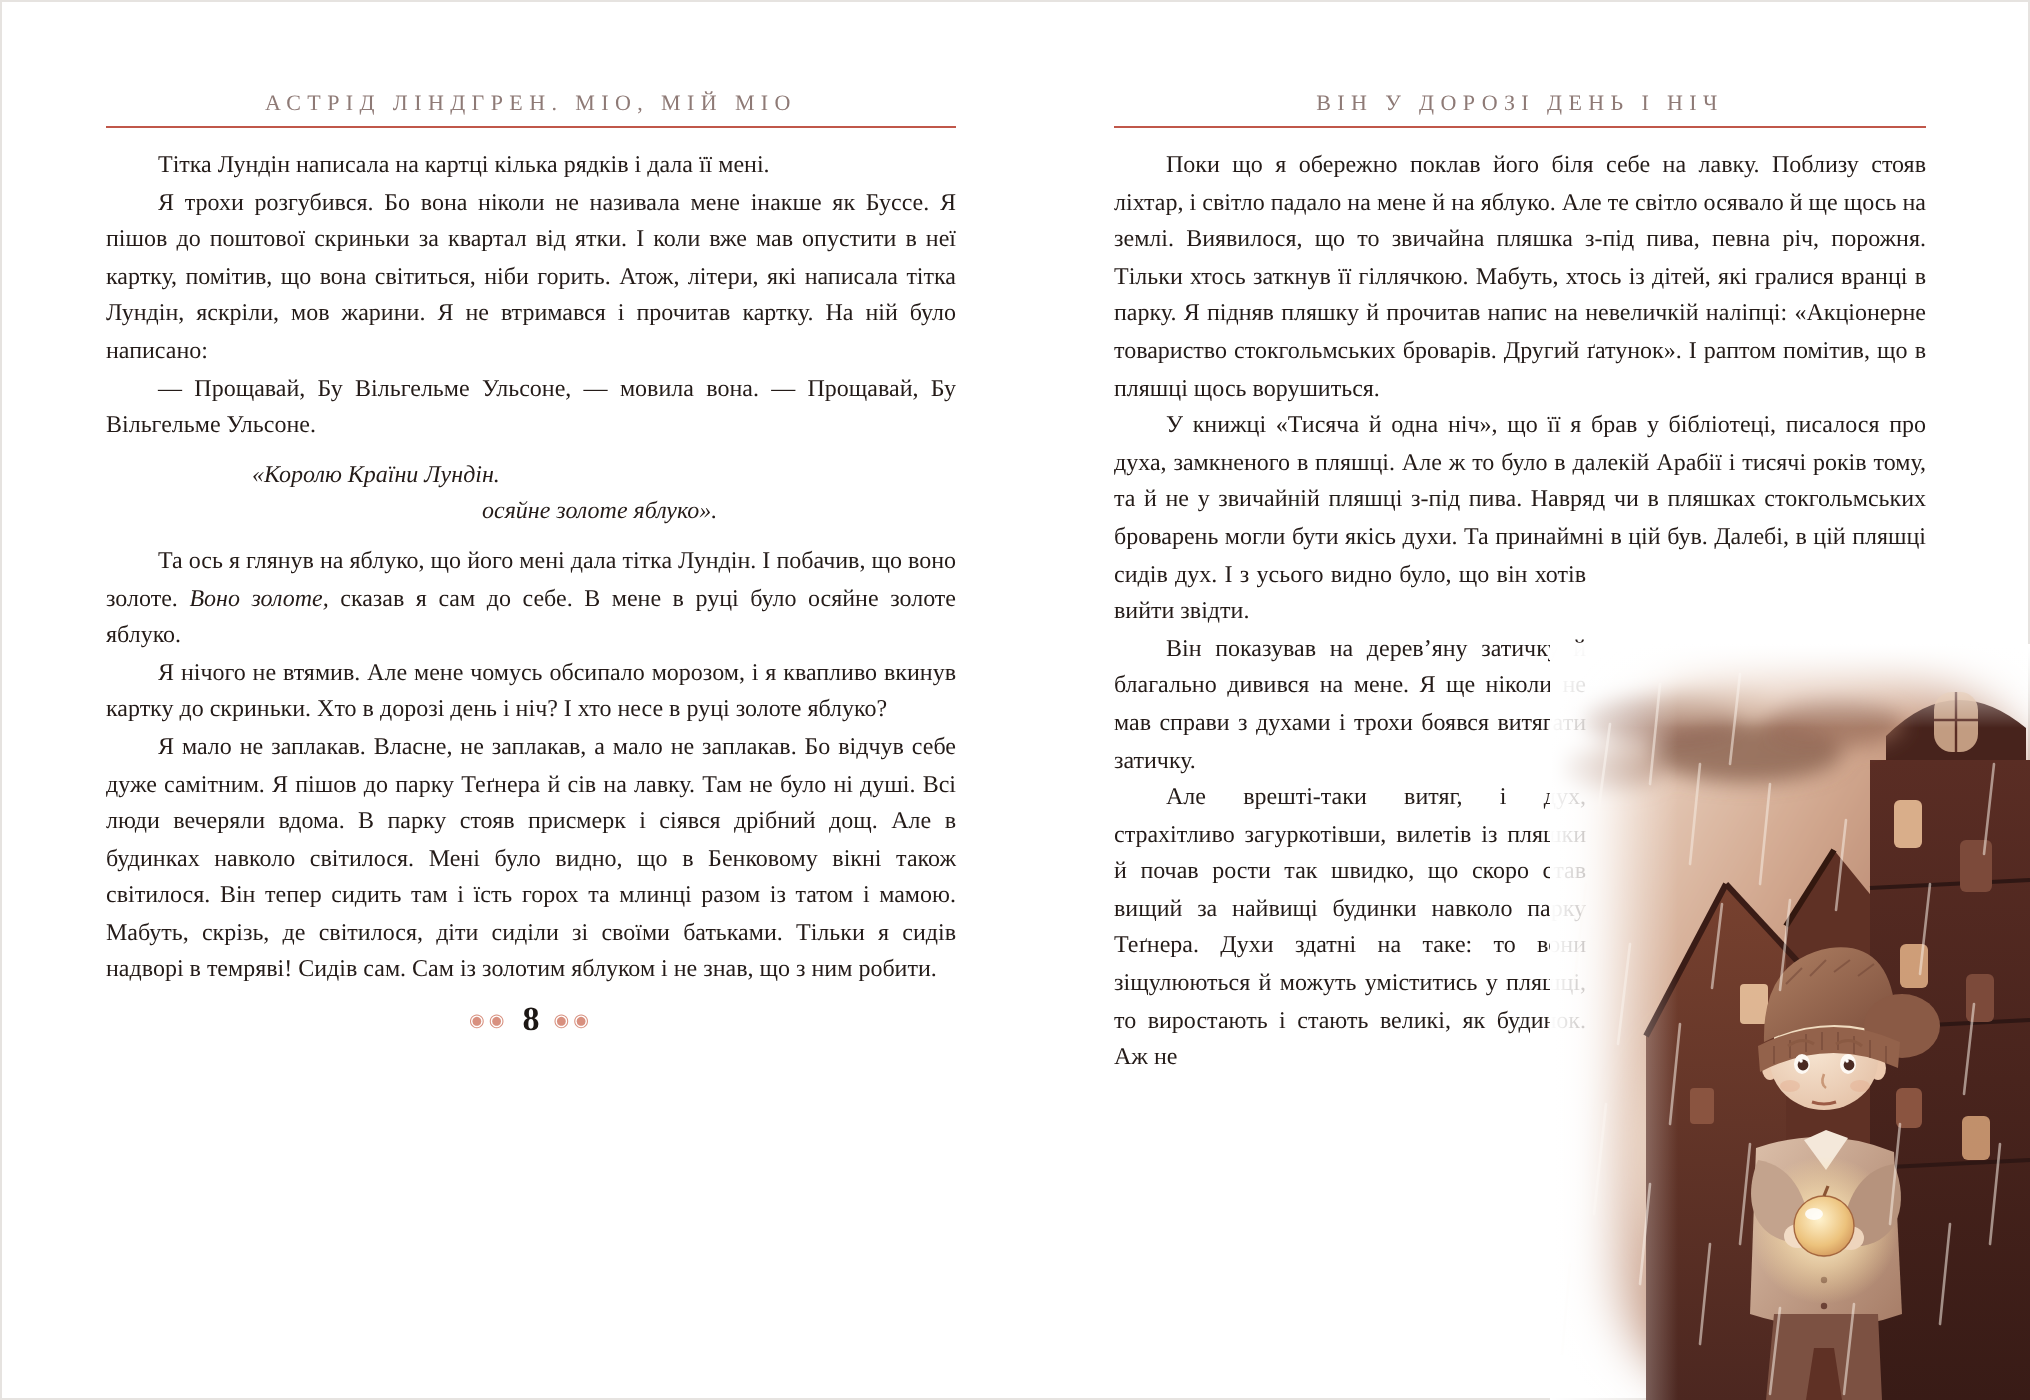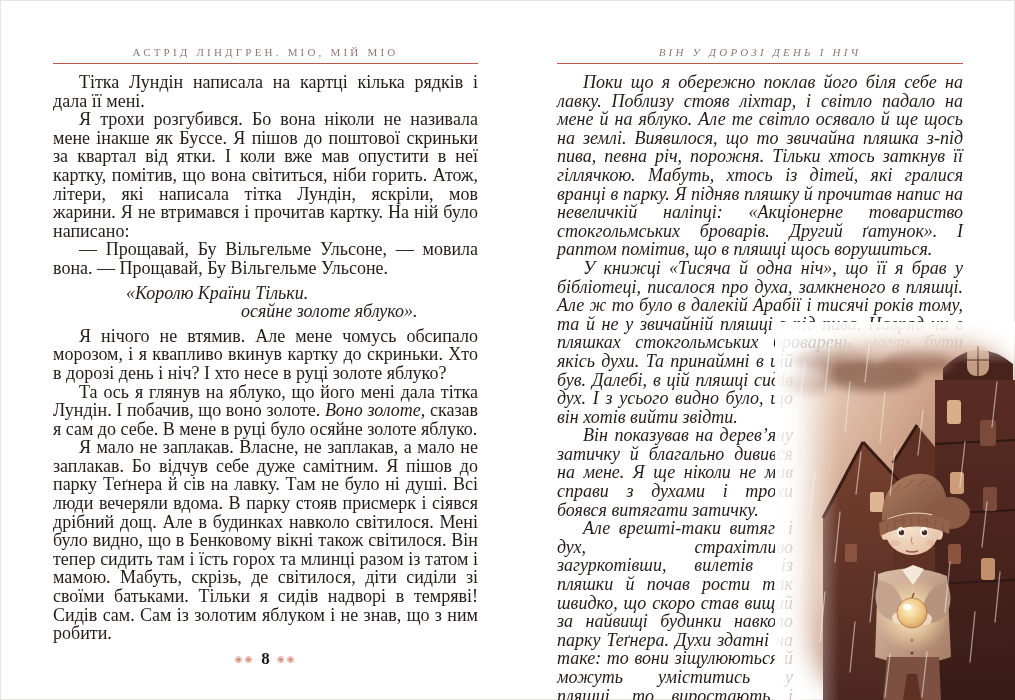--- a/index.html
+++ b/index.html
@@ -8,36 +8,36 @@
     width:1015px;height:700px;
     background:var(--page-bg,#ffffff);
     overflow:hidden;
     box-shadow:inset 0 0 0 1px #e6e3e0;
     font-family:"Liberation Serif","DejaVu Serif",serif;
     color:var(--body-text,#241b18);
     display:flex;
   }
   .page{box-sizing:border-box;position:relative;height:700px;}
   .page.left{width:507px;padding:46px 29px 0 53px;}
-  .page.right{width:508px;padding:46px 52px 12px 50px;font-style:italic;}
+  .page.right{width:508px;padding:46px 52px 12px 50px;}
   .running-header{
     text-align:center;
     font-size:11px;line-height:12px;
     letter-spacing:3.2px;
     color:var(--header-text,#8e7a76);
     white-space:nowrap;
   }
   .header-rule{
     margin-top:5px;
     border-bottom:1px solid var(--accent,#c0574a);
     height:0;
   }
   .body-text{
     margin-top:9px;
-    font-size:18px;line-height:18.6px;
+    font-size:12px;line-height:18.6px;
     text-align:justify;
     hyphens:auto;
   }
   .para{margin:0;}
   .para.indent{text-indent:26px;}
   .quote{
     margin:6px 0 6px 73px;
     font-style:italic;
     text-align:left;
   }
@@ -81,25 +81,25 @@
   <section class="page left">
     <header>
       <div class="running-header">АСТРІД ЛІНДГРЕН. МІО, МІЙ МІО</div>
       <div class="header-rule"></div>
     </header>
     <div class="body-text">
       <p class="para indent">Тітка Лундін написала на картці кілька рядків і дала її мені.</p>
       <p class="para indent">Я трохи розгубився. Бо вона ніколи не називала мене інакше як Буссе. Я пішов до поштової скриньки за квартал від ятки. І коли вже мав опустити в неї картку, помітив, що вона світиться, ніби горить. Атож, літери, які написала тітка Лундін, яскріли, мов жарини. Я не втримався і прочитав картку. На ній було написано:</p>
       <p class="para indent">— Прощавай, Бу Вільгельме Ульсоне, — мовила вона. — Прощавай, Бу Вільгельме Ульсоне.</p>
       <div class="quote">
-        <div class="quote-line">«Королю Країни Тільки.</div>
+        <div class="quote-line">«Королю Країни Лундін.</div>
         <div class="quote-line shifted">осяйне золоте яблуко».</div>
       </div>
+      <p class="para indent"><span>Та ось я глянув на яблуко, що його мені дала тітка Лундін. І побачив, що воно золоте. </span><em>Воно золоте,</em><span> сказав я сам до себе. В мене в руці було осяйне золоте яблуко.</span></p>
       <p class="para indent">Я нічого не втямив. Але мене чомусь обсипало морозом, і я квапливо вкинув картку до скриньки. Хто в дорозі день і ніч? І хто несе в руці золоте яблуко?</p>
-      <p class="para indent"><span>Та ось я глянув на яблуко, що його мені дала тітка Лундін. І побачив, що воно золоте. </span><em>Воно золоте,</em><span> сказав я сам до себе. В мене в руці було осяйне золоте яблуко.</span></p>
       <p class="para indent">Я мало не заплакав. Власне, не заплакав, а мало не заплакав. Бо відчув себе дуже самітним. Я пішов до парку Теґнера й сів на лавку. Там не було ні душі. Всі люди вечеряли вдома. В парку стояв присмерк і сіявся дрібний дощ. Але в будинках навколо світилося. Мені було видно, що в Бенковому вікні також світилося. Він тепер сидить там і їсть горох та млинці разом із татом і мамою. Мабуть, скрізь, де світилося, діти сиділи зі своїми батьками. Тільки я сидів надворі в темряві! Сидів сам. Сам із золотим яблуком і не знав, що з ним робити.</p>
     </div>
     <footer class="page-footer">
       <span class="orn">◉◉</span><span class="pagenum">8</span><span class="orn">◉◉</span>
     </footer>
   </section>
 
   <section class="page right">
     <header>
       <div class="running-header">ВІН У ДОРОЗІ ДЕНЬ І НІЧ</div>

